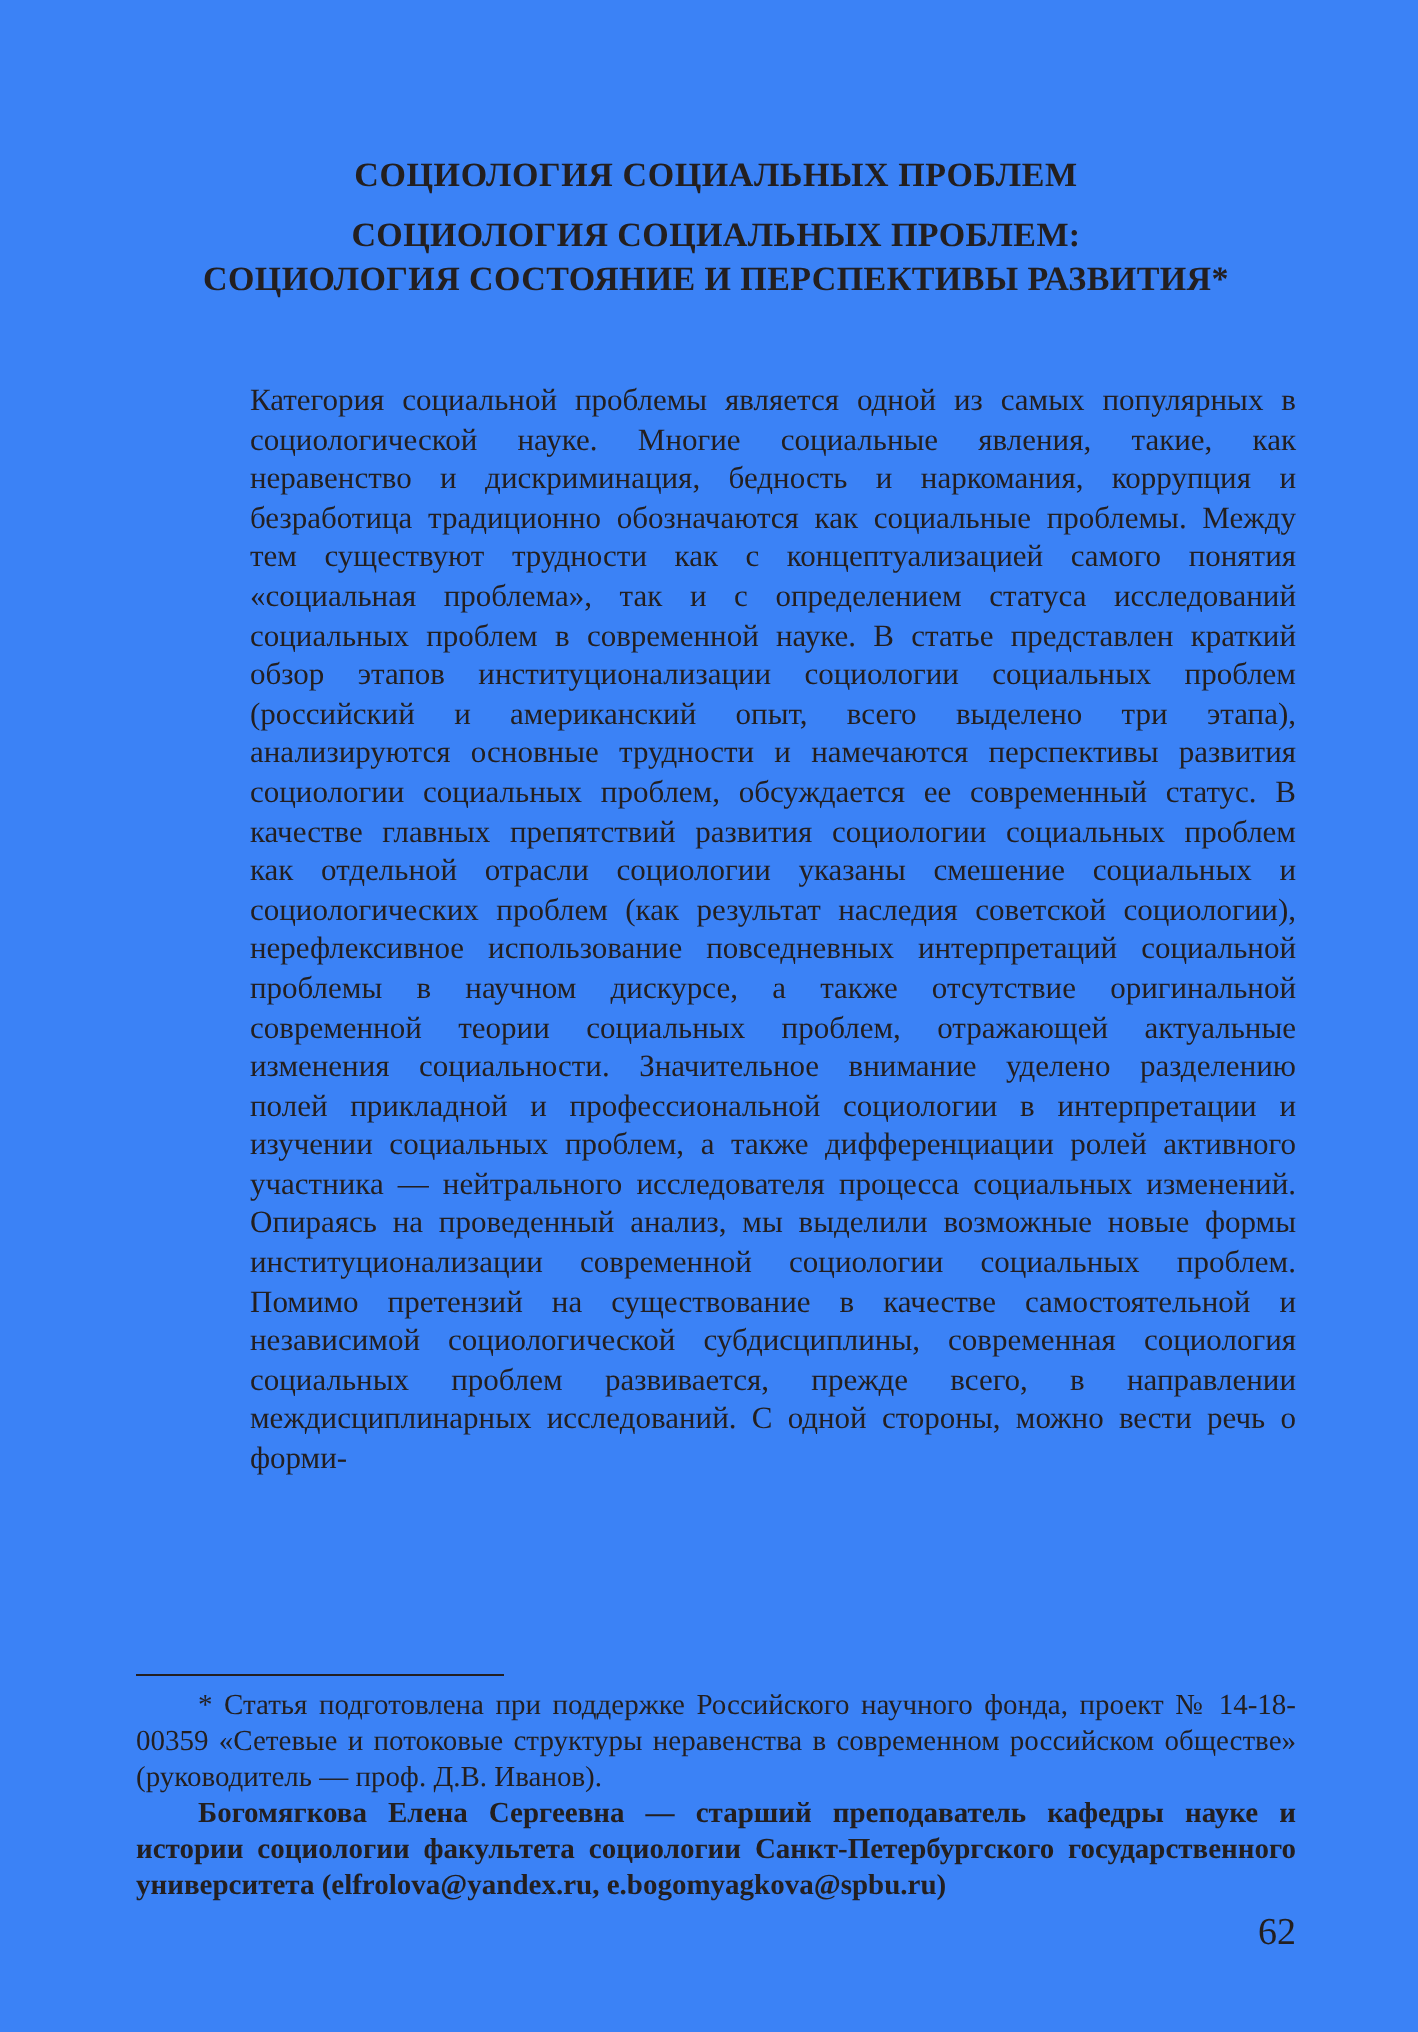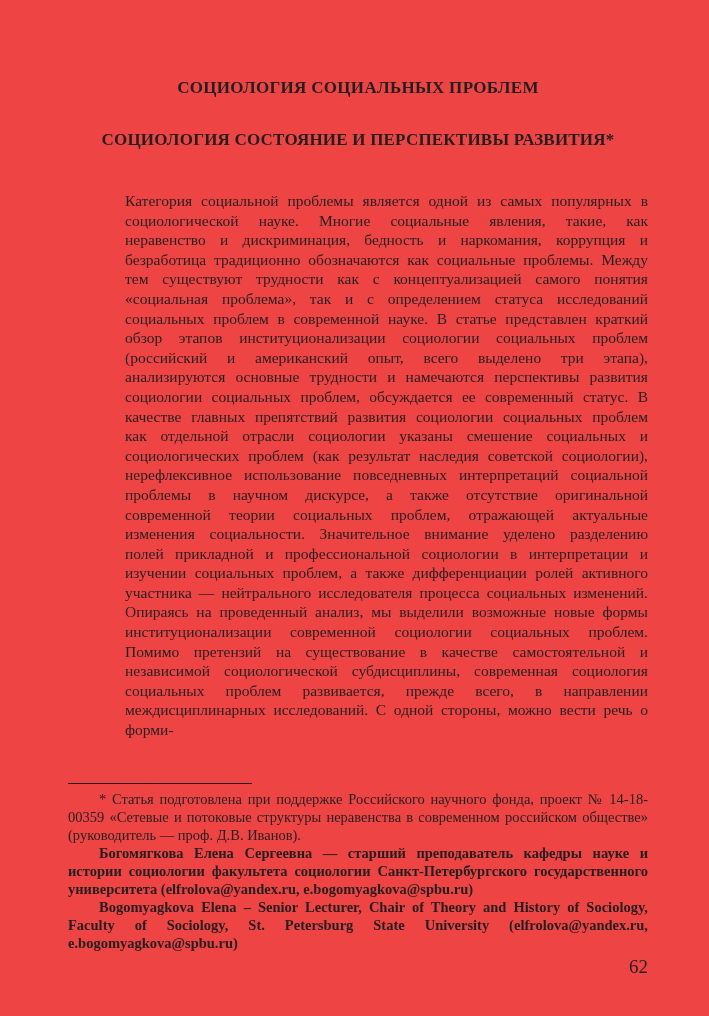--- a/index.html
+++ b/index.html
@@ -5,21 +5,21 @@
   html, body {
     margin: 0;
     padding: 0;
     background: #ffffff;
   }
   .page {
     position: relative;
     width: 709px;
     height: 1016px;
     box-sizing: border-box;
-    background: #ef4444;
+    background: #3b82f6;
     color: #231f20;
     font-family: "Liberation Serif", serif;
     padding: 78px 61px 0 68px;
     overflow: hidden;
   }
   .section-header {
     font-weight: 700;
     font-size: 17px;
     line-height: 20px;
     text-align: center;
@@ -80,28 +80,27 @@
 </style>
 </head>
 <body>
 
 <div class="page">
 
   <div class="section-header">СОЦИОЛОГИЯ СОЦИАЛЬНЫХ ПРОБЛЕМ</div>
 
 
   <h1 class="title">
-    <br>
+    <span>СОЦИОЛОГИЯ СОЦИАЛЬНЫХ ПРОБЛЕМ:</span><br>
     <span>СОЦИОЛОГИЯ СОСТОЯНИЕ И ПЕРСПЕКТИВЫ РАЗВИТИЯ*</span>
   </h1>
 
   <p class="abstract">Категория социальной проблемы является одной из самых популярных в социологической науке. Многие социальные явления, такие, как неравенство и дискриминация, бедность и наркомания, коррупция и безработица традиционно обозначаются как социальные проблемы. Между тем существуют трудности как с концептуализацией самого понятия «социальная проблема», так и с определением статуса исследований социальных проблем в современной науке. В статье представлен краткий обзор этапов институционализации социологии социальных проблем (российский и американский опыт, всего выделено три этапа), анализируются основные трудности и намечаются перспективы развития социологии социальных проблем, обсуждается ее современный статус. В качестве главных препятствий развития социологии социальных проблем как отдельной отрасли социологии указаны смешение социальных и социологических проблем (как результат наследия советской социологии), нерефлексивное использование повседневных интерпретаций социальной проблемы в научном дискурсе, а также отсутствие оригинальной современной теории социальных проблем, отражающей актуальные изменения социальности. Значительное внимание уделено разделению полей прикладной и профессиональной социологии в интерпретации и изучении социальных проблем, а также дифференциации ролей активного участника — нейтрального исследователя процесса социальных изменений. Опираясь на проведенный анализ, мы выделили возможные новые формы институционализации современной социологии социальных проблем. Помимо претензий на существование в качестве самостоятельной и независимой социологической субдисциплины, современная социология социальных проблем развивается, прежде всего, в направлении междисциплинарных исследований. С одной стороны, можно вести речь о форми-</p>
 
   <div class="footnote-block">
     <div class="footnote-rule"></div>
     <p class="footnote">* Статья подготовлена при поддержке Российского научного фонда, проект № 14-18-00359 «Сетевые и потоковые структуры неравенства в современном российском обществе» (руководитель — проф. Д.В. Иванов).</p>
     <p class="footnote bold">Богомягкова Елена Сергеевна — старший преподаватель кафедры науке и истории социологии факультета социологии Санкт-Петербургского государственного университета (elfrolova@yandex.ru, e.bogomyagkova@spbu.ru)</p>
-    <p class="footnote bold">Bogomyagkova Elena – Senior Lecturer, Chair of Theory and History of Sociology, Faculty of Sociology, St. Petersburg State University (elfrolova@yandex.ru, e.bogomyagkova@spbu.ru)</p>
   </div>
 
   <div class="page-number">62</div>
 
 </div>
 
 </body></html>

